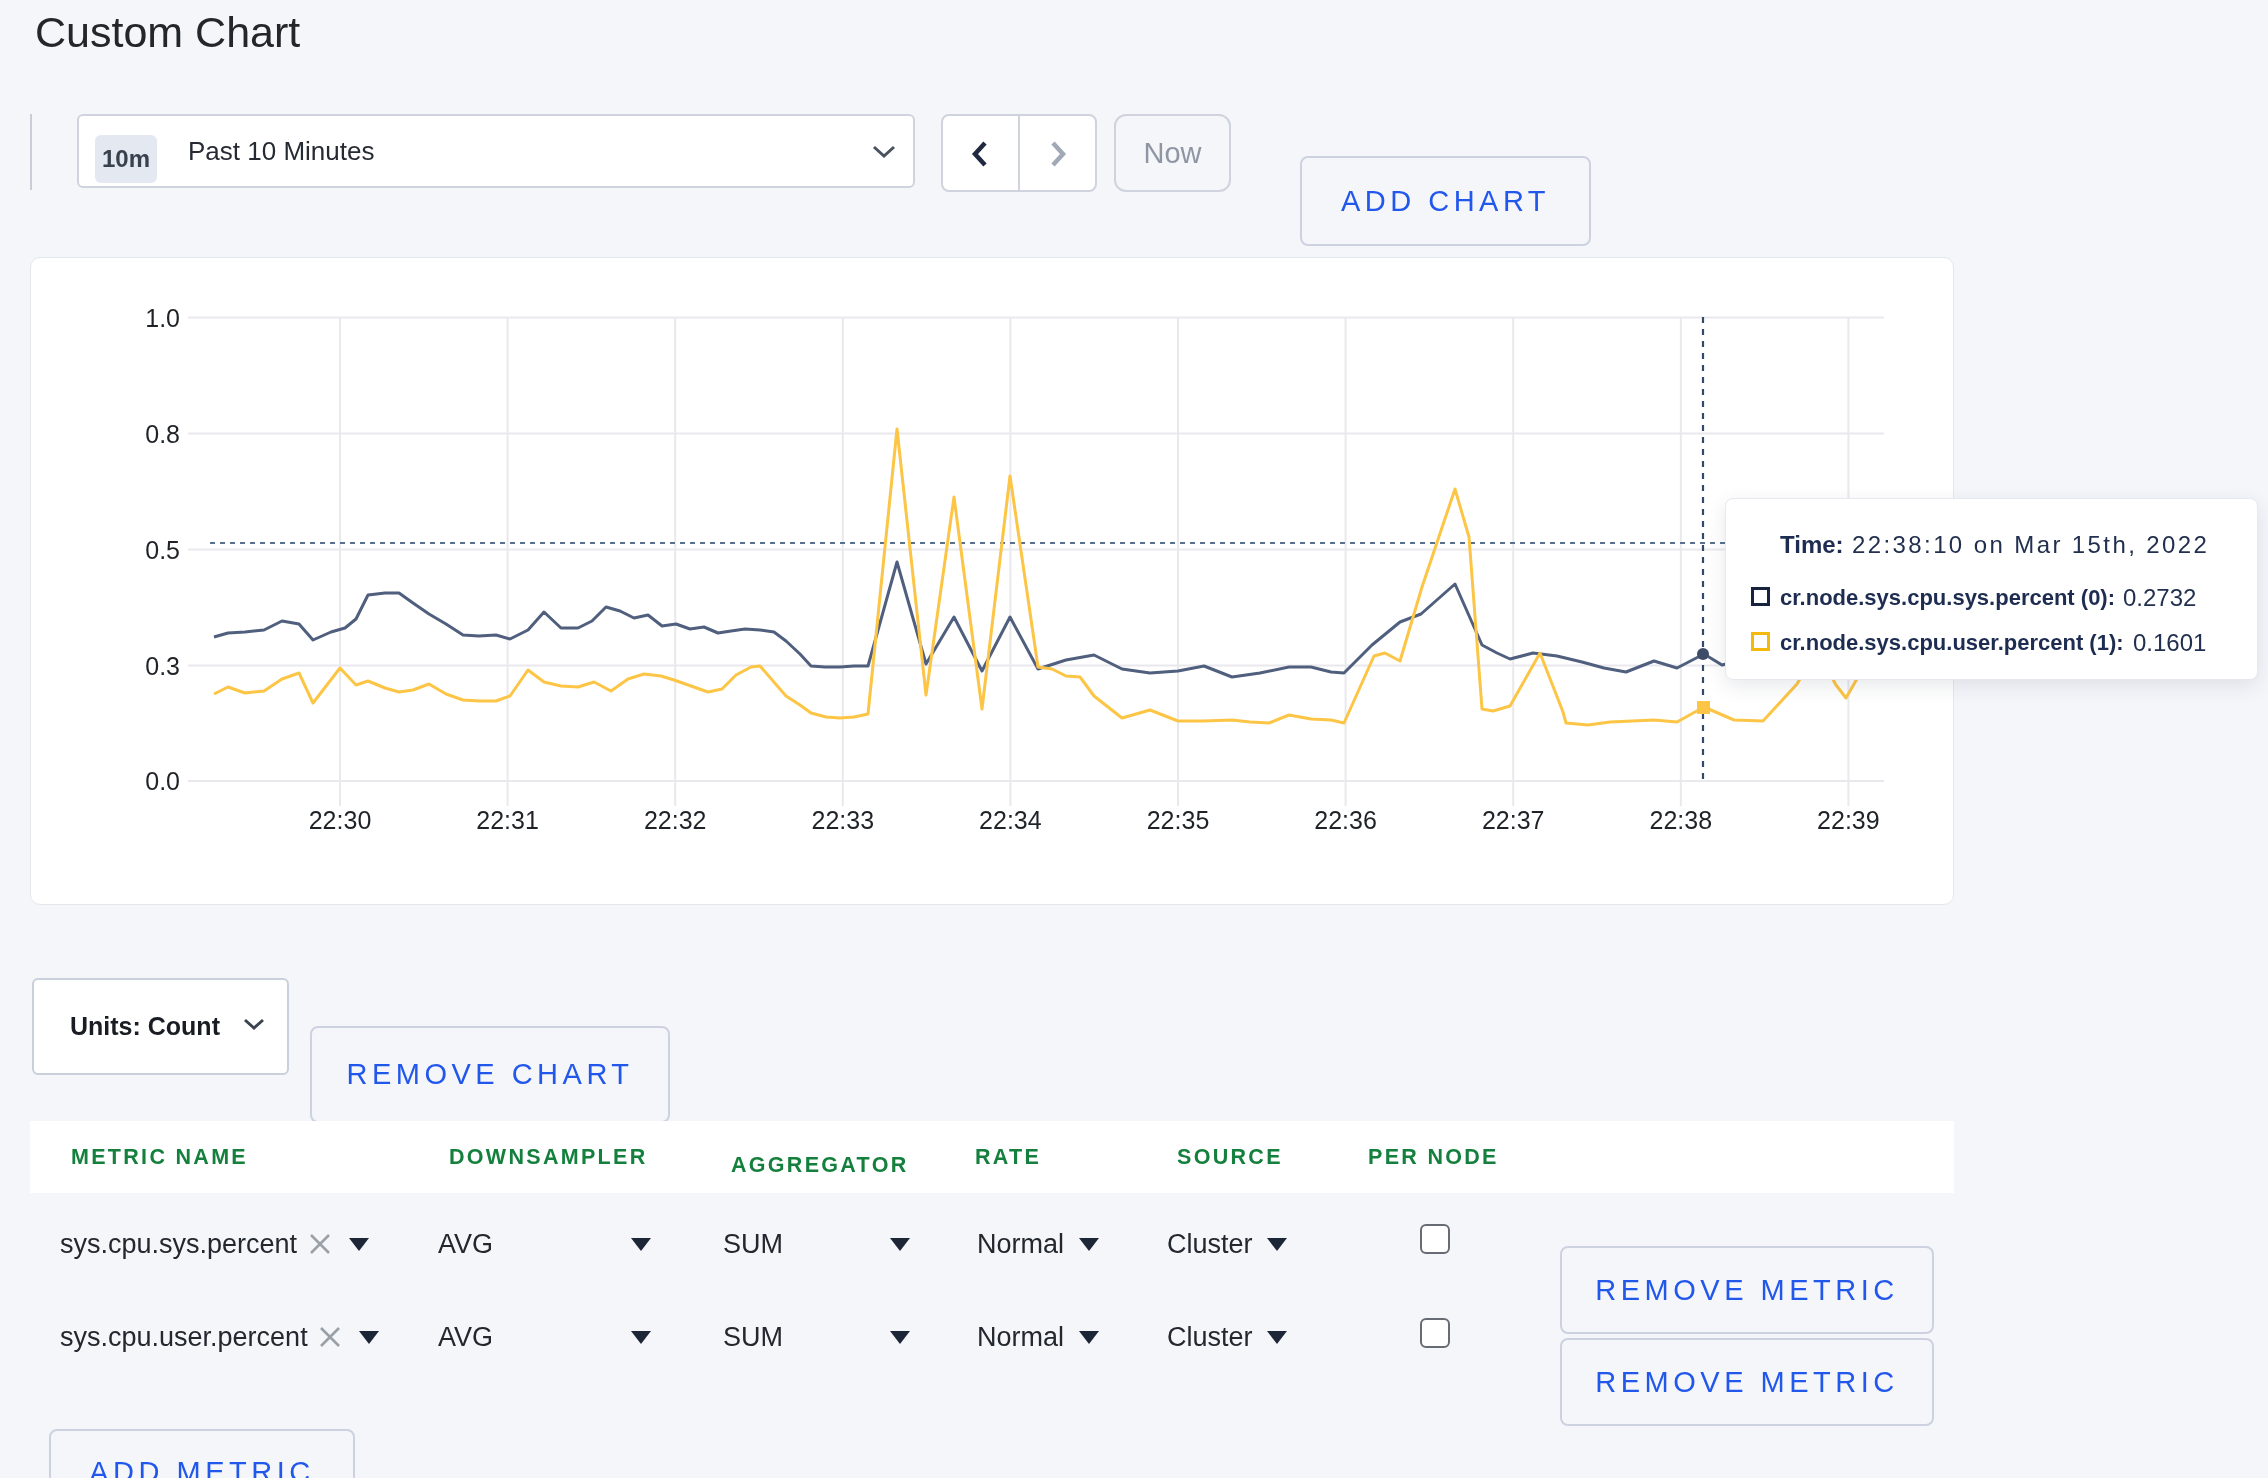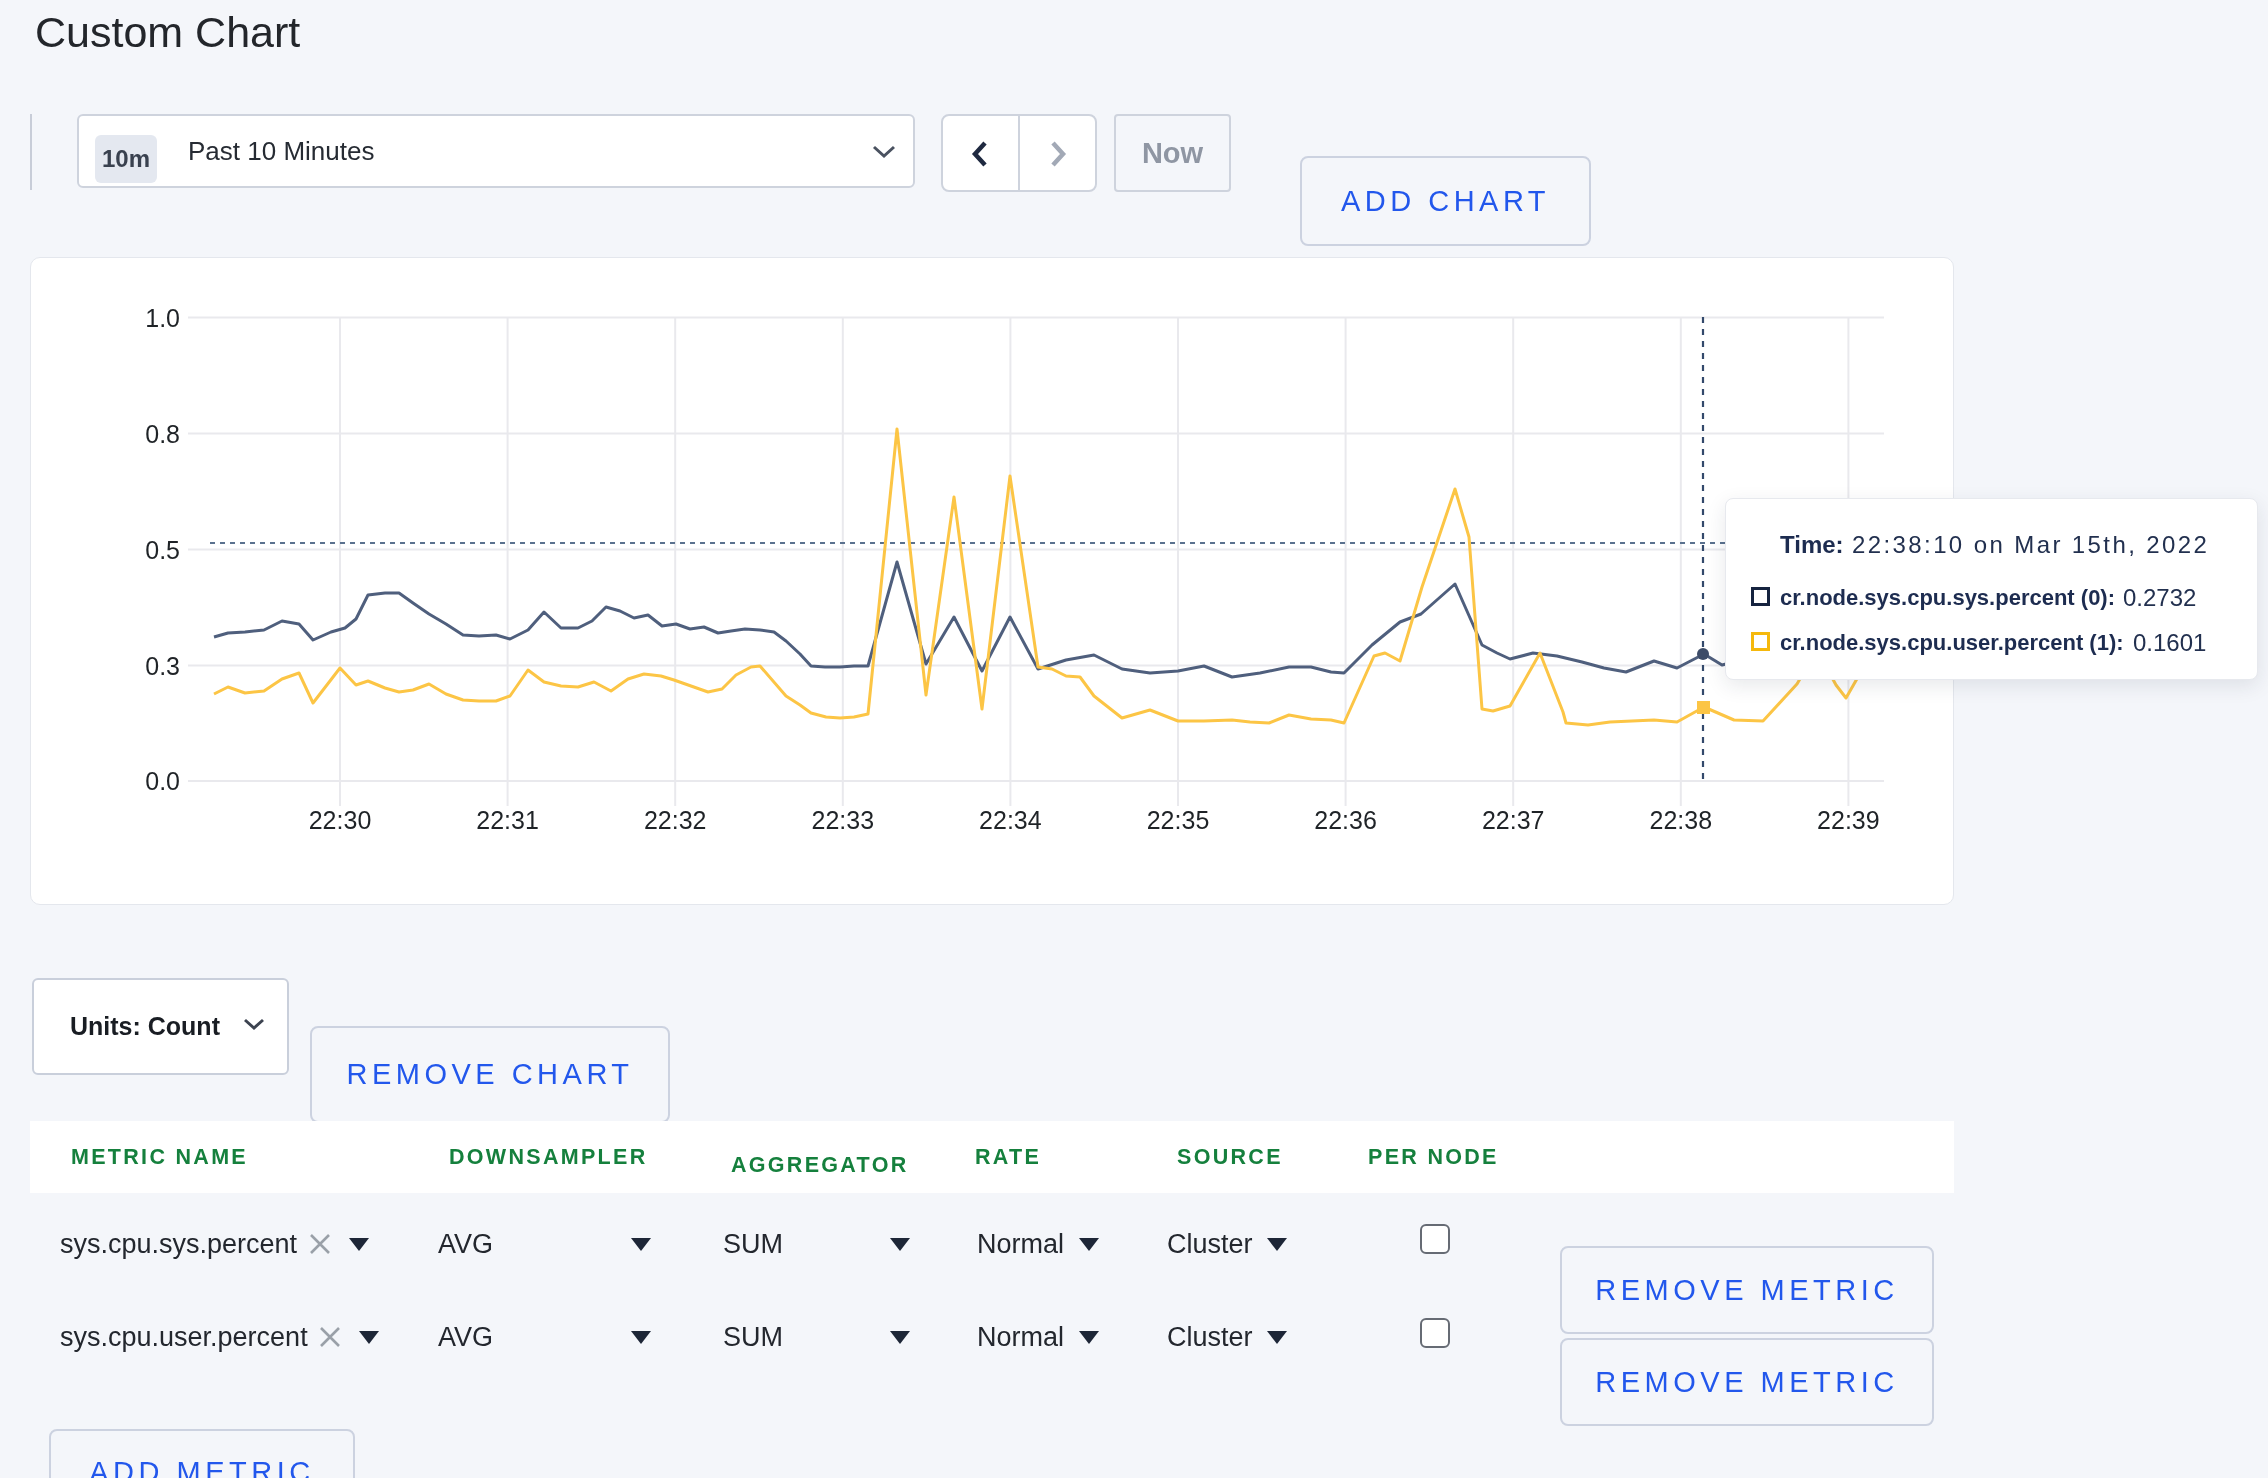--- a/index.html
+++ b/index.html
@@ -22,21 +22,21 @@
   </svg>
 
 <div class="abs" style="left:941px;top:114px;width:156px;height:78px;background:#fff;border:2px solid #ced3dd;border-radius:8px;"></div>
 <div class="abs" style="left:1018px;top:114px;width:2px;height:78px;background:#ced3dd;"></div>
 <svg class="abs" style="left:969px;top:140px" width="22" height="28" viewBox="0 0 22 28">
     <path d="M16 3 L6 14 L16 25" fill="none" stroke="#1f2940" stroke-width="4.5"></path>
   </svg>
 <svg class="abs" style="left:1047px;top:140px" width="22" height="28" viewBox="0 0 22 28">
     <path d="M6 3 L16 14 L6 25" fill="none" stroke="#a2a9b6" stroke-width="4.5"></path>
   </svg>
-<div class="abs" style="left:1114px;top:114px;width:117px;height:78px;border:2px solid #ced3dd;border-radius:4px;display:flex;align-items:center;justify-content:center;font-size:29px;font-weight:700;color:#8f96a3;">Now</div>
+<div class="abs" style="left:1114px;top:114px;width:117px;height:78px;border:2px solid #ced3dd;border-radius:12px;display:flex;align-items:center;justify-content:center;font-size:29px;font-weight:400;color:#8f96a3;">Now</div>
 <div class="btn" style="left:1300px;top:108px;width:291px;height:90px;">ADD CHART</div>
 
 <div class="abs" style="left:30px;top:257px;width:1924px;height:648px;background:#fff;border:1px solid #e4e7ed;border-radius:10px;"></div>
 <svg style="position:absolute;left:30px;top:257px" width="1924" height="648" viewBox="30 257 1924 648" font-family="Liberation Sans, sans-serif">
 <line x1="188" y1="317.5" x2="1884" y2="317.5" stroke="#e9e9ed" stroke-width="2"></line>
 <line x1="188" y1="433.5" x2="1884" y2="433.5" stroke="#e9e9ed" stroke-width="2"></line>
 <line x1="188" y1="549.5" x2="1884" y2="549.5" stroke="#e9e9ed" stroke-width="2"></line>
 <line x1="188" y1="665.5" x2="1884" y2="665.5" stroke="#e9e9ed" stroke-width="2"></line>
 <line x1="188" y1="781" x2="1884" y2="781" stroke="#e9e9ed" stroke-width="2"></line>
 <line x1="340.0" y1="317" x2="340.0" y2="806" stroke="#e9e9ed" stroke-width="2"></line>

